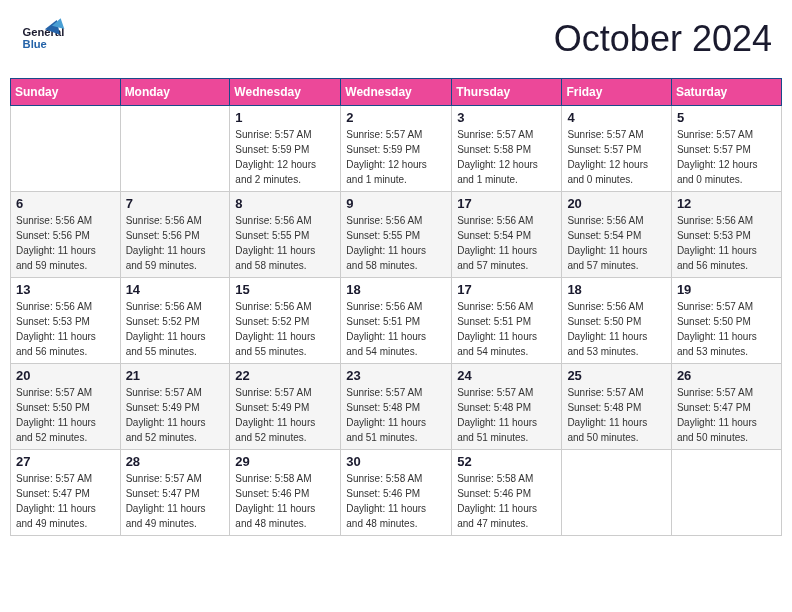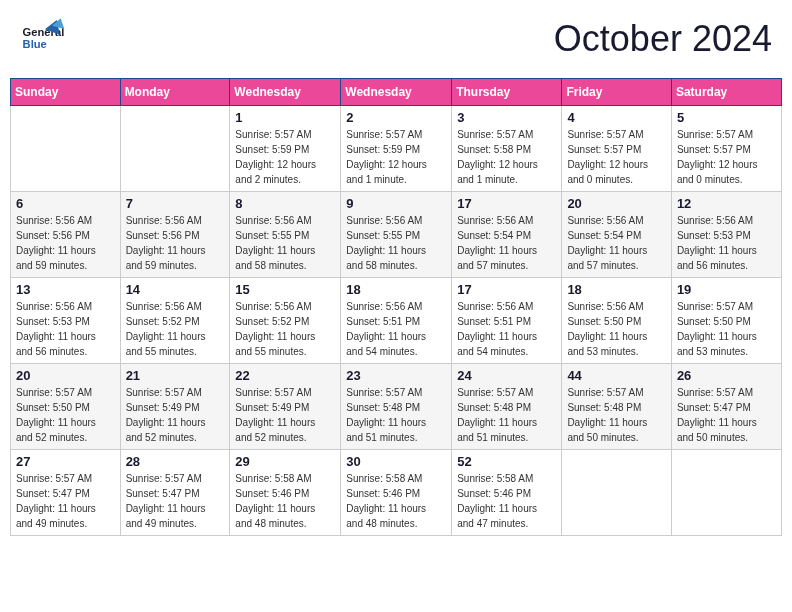--- a/index.html
+++ b/index.html
@@ -203,21 +203,21 @@
         </td>
         <td>
           <span class="day-number">23</span>
           <div class="day-info">Sunrise: 5:57 AM<br>Sunset: 5:48 PM<br>Daylight: 11 hours<br>and 51 minutes.</div>
         </td>
         <td>
           <span class="day-number">24</span>
           <div class="day-info">Sunrise: 5:57 AM<br>Sunset: 5:48 PM<br>Daylight: 11 hours<br>and 51 minutes.</div>
         </td>
         <td>
-          <span class="day-number">44</span>
+          <span class="day-number">25</span>
           <div class="day-info">Sunrise: 5:57 AM<br>Sunset: 5:48 PM<br>Daylight: 11 hours<br>and 50 minutes.</div>
         </td>
         <td>
           <span class="day-number">26</span>
           <div class="day-info">Sunrise: 5:57 AM<br>Sunset: 5:47 PM<br>Daylight: 11 hours<br>and 50 minutes.</div>
         </td>
       </tr>
       <tr class="row-odd">
         <td>
           <span class="day-number">27</span>

